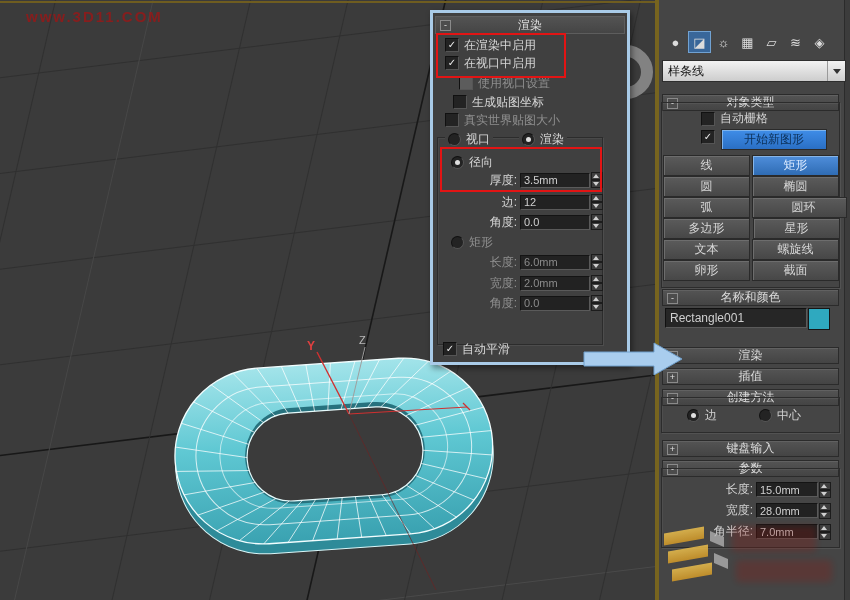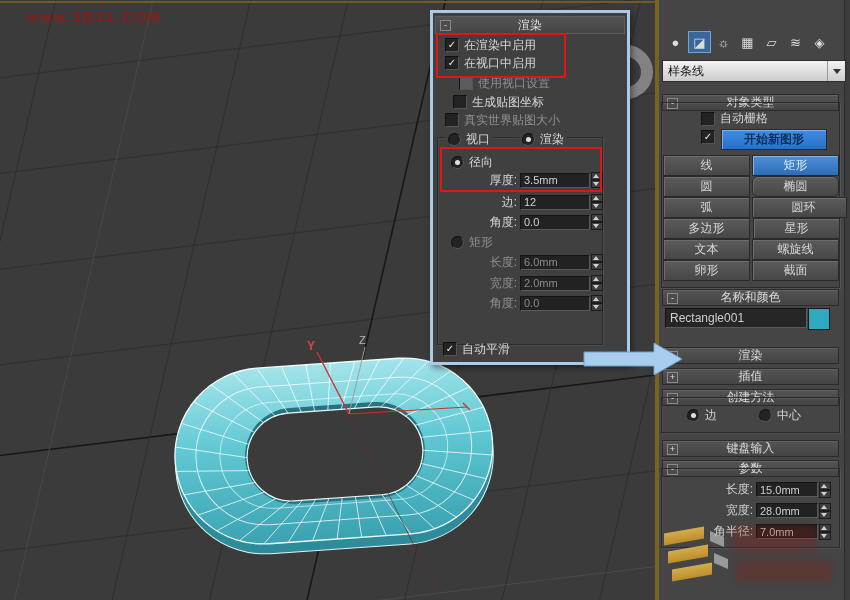--- a/index.html
+++ b/index.html
@@ -60,21 +60,21 @@
   .dd{background:linear-gradient(#f2f2f2,#cdcdcd);border:1px solid #2e2e2e;color:#141414;
       font-size:12px;display:flex;align-items:center;padding-left:5px;text-align:right;}
   .ddarrow{margin-left:auto;width:17px;height:100%;border-left:1px solid #9a9a9a;display:flex;
       align-items:center;justify-content:center;}
   .ddarrow::after{content:"";border-left:4px solid transparent;border-right:4px solid transparent;border-top:5px solid #333;}
   .rhead{position:absolute;height:15px;background:linear-gradient(#545454,#444);border:1px solid #2b2b2b;
       box-shadow:inset 0 1px 0 #616161;color:#dcdcdc;font-size:12px;display:flex;align-items:center;justify-content:center;}
   .btn{position:absolute;height:19px;background:linear-gradient(#5b5b5b,#474747);border:1px solid #2a2a2a;
       box-shadow:inset 1px 1px 0 #6d6d6d;color:#d8d8d8;font-size:12px;display:flex;align-items:center;justify-content:center;}
   .btn.active{background:linear-gradient(#4f8edb,#2f6cb4);color:#dcebff;box-shadow:inset 1px 1px 0 #86b5e8;}
-  .btn.start{background:linear-gradient(#3f8de8,#2a6fc4);color:#0c3058;font-weight:bold;box-shadow:inset 1px 1px 0 #7db3ec;text-align:right;}
+  .btn.start{background:linear-gradient(#3f8de8,#2a6fc4);color:#0c3058;font-weight:normal;box-shadow:inset 1px 1px 0 #7db3ec;text-align:right;}
   .cprow{position:absolute;display:flex;align-items:center;font-size:12px;color:#d2d2d2;white-space:nowrap;}
   .cprow .lbl{margin-left:5px;}
   .namefield{background:#262626;border:1px solid #111;border-bottom-color:#5a5a5a;border-right-color:#5a5a5a;
       color:#cfcfcf;font-size:12px;display:flex;align-items:center;padding-left:4px;}
   .swatch{border:1px solid #161616;}
 
   
   #wm-logo{left:660px;top:512px;width:185px;height:84px;z-index:50;pointer-events:none;opacity:.88;}
   .cube-bar{position:absolute;background:linear-gradient(#e7bc4e,#cf9728);transform:skewY(-10deg);}
   .cube-side{position:absolute;background:#bdbdbd;transform:skewY(24deg);opacity:.8;}
@@ -347,21 +347,21 @@
 
   <div class="btn" style="left:4px;top:155px;width:85px;">
       <span>线</span>
     </div>
   <div class="btn active" style="left:93px;top:155px;width:85px;">
       <span>矩形</span>
     </div>
   <div class="btn" style="left:4px;top:176px;width:85px;">
       <span>圆</span>
     </div>
-  <div class="btn" style="left:93px;top:176px;width:85px;border-radius:6px;">
+  <div class="btn" style="left:93px;top:176px;width:85px;">
       <span>椭圆</span>
     </div>
   <div class="btn" style="left:4px;top:197px;width:85px;">
       <span>弧</span>
     </div>
   <div class="btn" style="left:93px;top:197px;width:85px;padding-left:8px;">
       <span>圆环</span>
     </div>
   <div class="btn" style="left:4px;top:218px;width:85px;">
       <span>多边形</span>

